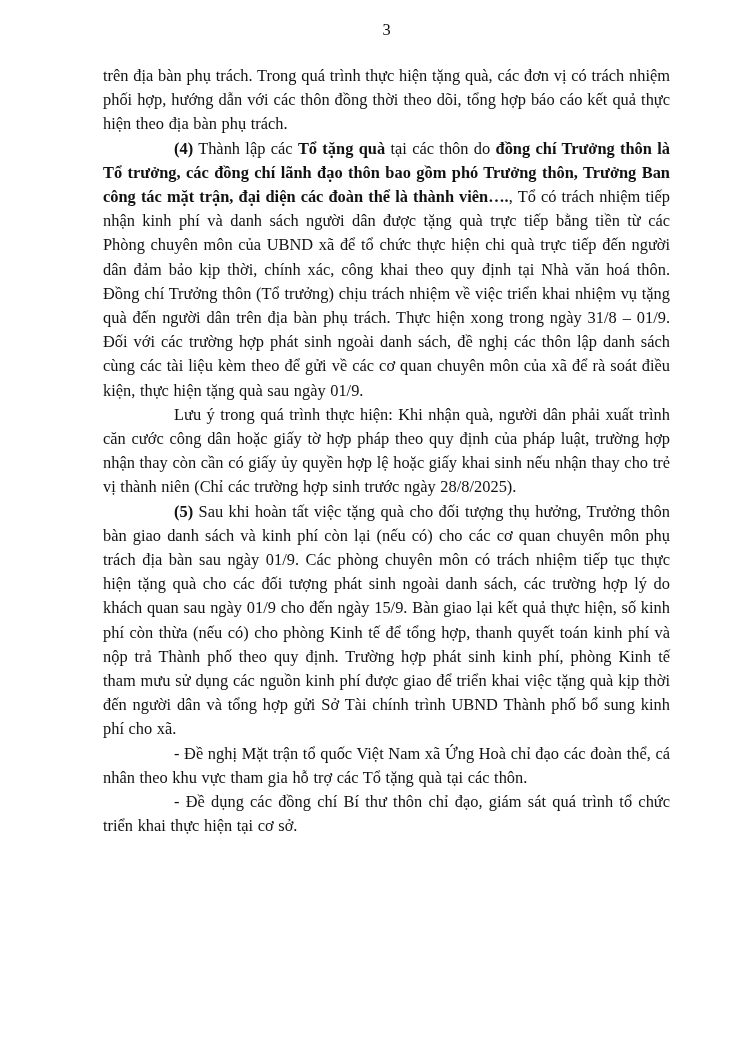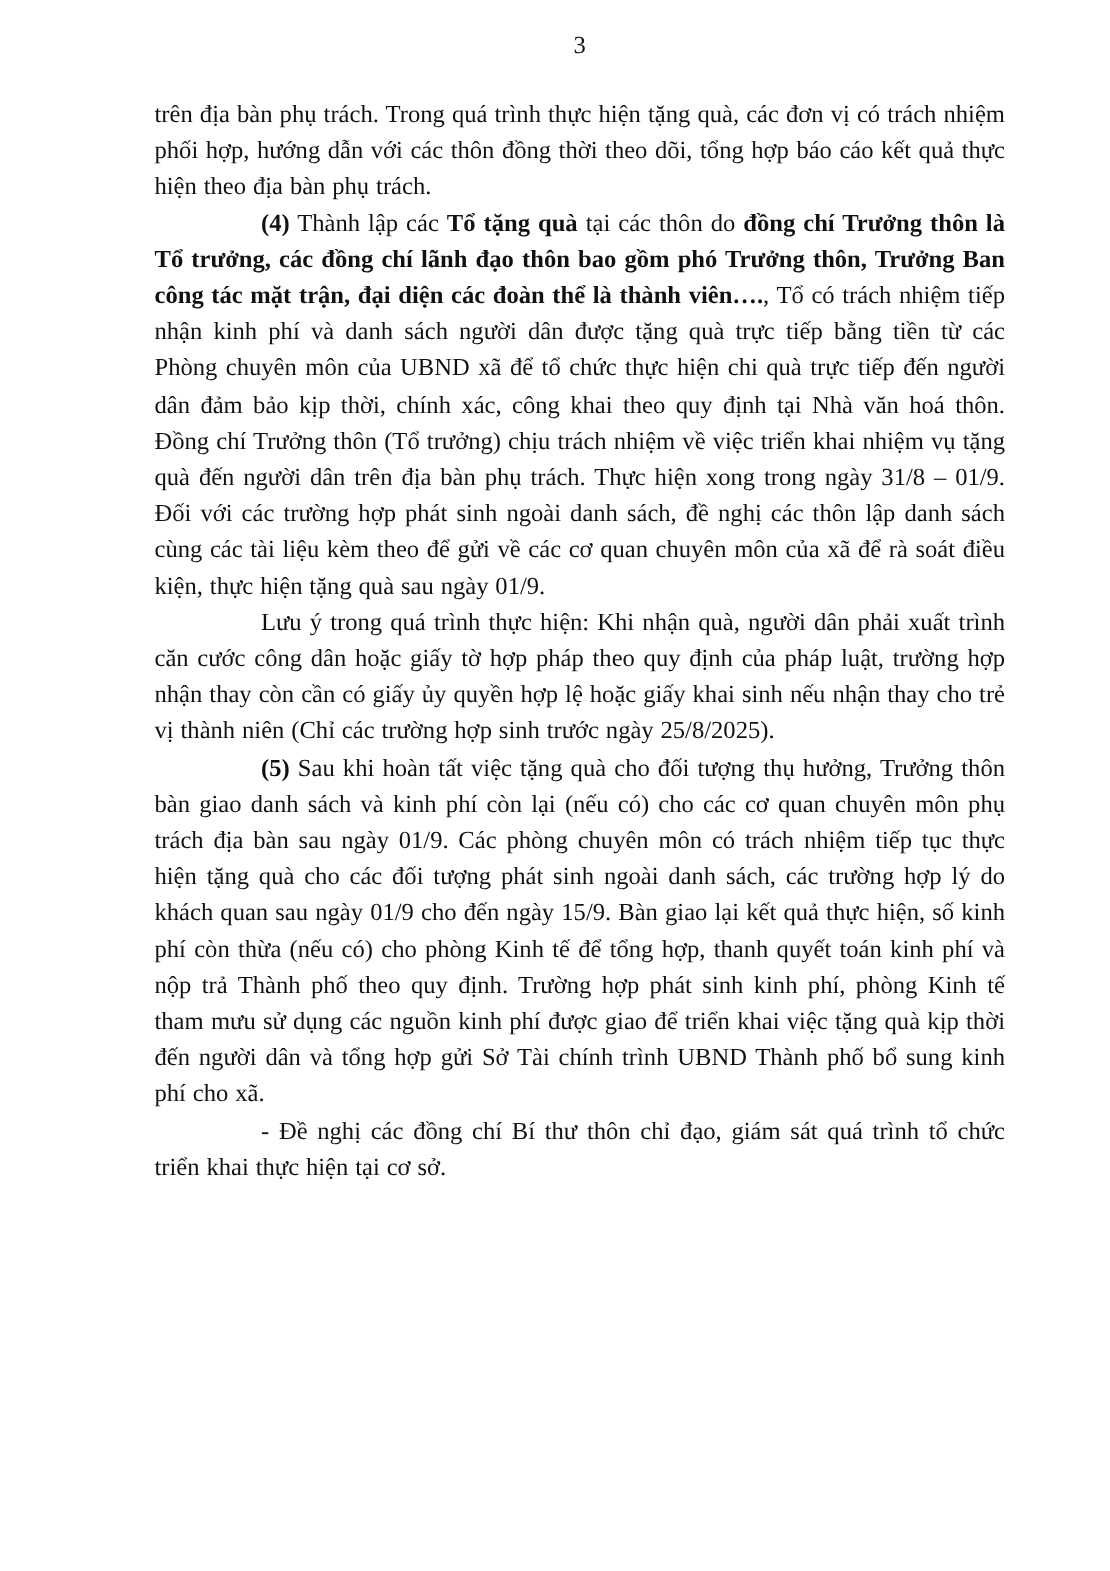--- a/index.html
+++ b/index.html
@@ -46,17 +46,18 @@
   .bold { font-weight: bold; }
 </style>
 </head>
 <body>
 
 <div class="page" style="background: rgb(255, 255, 255); color: rgb(17, 17, 17);">
   <div class="page-number">3</div>
   <div class="doc-body">
       <p class="doc-para no-indent"><span>trên địa bàn phụ trách. Trong quá trình thực hiện tặng quà, các đơn vị có trách nhiệm phối hợp, hướng dẫn với các thôn đồng thời theo dõi, tổng hợp báo cáo kết quả thực hiện theo địa bàn phụ trách.</span></p>
       <p class="doc-para"><span class="bold">(4)</span><span> Thành lập các </span><span class="bold">Tổ tặng quà</span><span> tại các thôn do </span><span class="bold">đồng chí Trưởng thôn là Tổ trưởng, các đồng chí lãnh đạo thôn bao gồm phó Trưởng thôn, Trưởng Ban công tác mặt trận, đại diện các đoàn thể là thành viên….</span><span>, Tổ có trách nhiệm tiếp nhận kinh phí và danh sách người dân được tặng quà trực tiếp bằng tiền từ các Phòng chuyên môn của UBND xã để tổ chức thực hiện chi quà trực tiếp đến người dân đảm bảo kịp thời, chính xác, công khai theo quy định tại Nhà văn hoá thôn. Đồng chí Trưởng thôn (Tổ trưởng) chịu trách nhiệm về việc triển khai nhiệm vụ tặng quà đến người dân trên địa bàn phụ trách. Thực hiện xong trong ngày 31/8 – 01/9. Đối với các trường hợp phát sinh ngoài danh sách, đề nghị các thôn lập danh sách cùng các tài liệu kèm theo để gửi về các cơ quan chuyên môn của xã để rà soát điều kiện, thực hiện tặng quà sau ngày 01/9.</span></p>
-      <p class="doc-para"><span>Lưu ý trong quá trình thực hiện: Khi nhận quà, người dân phải xuất trình căn cước công dân hoặc giấy tờ hợp pháp theo quy định của pháp luật, trường hợp nhận thay còn cần có giấy ủy quyền hợp lệ hoặc giấy khai sinh nếu nhận thay cho trẻ vị thành niên (Chỉ các trường hợp sinh trước ngày 25/8/2025).</span></p>
+      <p class="doc-para"><span>Lưu ý trong quá trình thực hiện: Khi nhận quà, người dân phải xuất trình căn cước công dân hoặc giấy tờ hợp pháp theo quy định của pháp luật, trường hợp nhận thay còn cần có giấy ủy quyền hợp lệ hoặc giấy khai sinh nếu nhận thay cho trẻ vị thành niên (Chỉ các trường hợp sinh trước ngày 28/8/2025).</span></p>
       <p class="doc-para"><span class="bold">(5)</span><span> Sau khi hoàn tất việc tặng quà cho đối tượng thụ hưởng, Trưởng thôn bàn giao danh sách và kinh phí còn lại (nếu có) cho các cơ quan chuyên môn phụ trách địa bàn sau ngày 01/9. Các phòng chuyên môn có trách nhiệm tiếp tục thực hiện tặng quà cho các đối tượng phát sinh ngoài danh sách, các trường hợp lý do khách quan sau ngày 01/9 cho đến ngày 15/9. Bàn giao lại kết quả thực hiện, số kinh phí còn thừa (nếu có) cho phòng Kinh tế để tổng hợp, thanh quyết toán kinh phí và nộp trả Thành phố theo quy định. Trường hợp phát sinh kinh phí, phòng Kinh tế tham mưu sử dụng các nguồn kinh phí được giao để triển khai việc tặng quà kịp thời đến người dân và tổng hợp gửi Sở Tài chính trình UBND Thành phố bổ sung kinh phí cho xã.</span></p>
-      <p class="doc-para"><span>- Đề nghị các đồng chí Bí thư thôn chỉ đạo, giám sát quá trình tổ chức triển khai thực hiện tại cơ sở.</span></p>
+      <p class="doc-para"><span>- Đề nghị Mặt trận tổ quốc Việt Nam xã Ứng Hoà chỉ đạo các đoàn thể, cá nhân theo khu vực tham gia hỗ trợ các Tổ tặng quà tại các thôn.</span></p>
+      <p class="doc-para"><span>- Đề dụng các đồng chí Bí thư thôn chỉ đạo, giám sát quá trình tổ chức triển khai thực hiện tại cơ sở.</span></p>
     </div>
 </div>
 
 </body></html>

